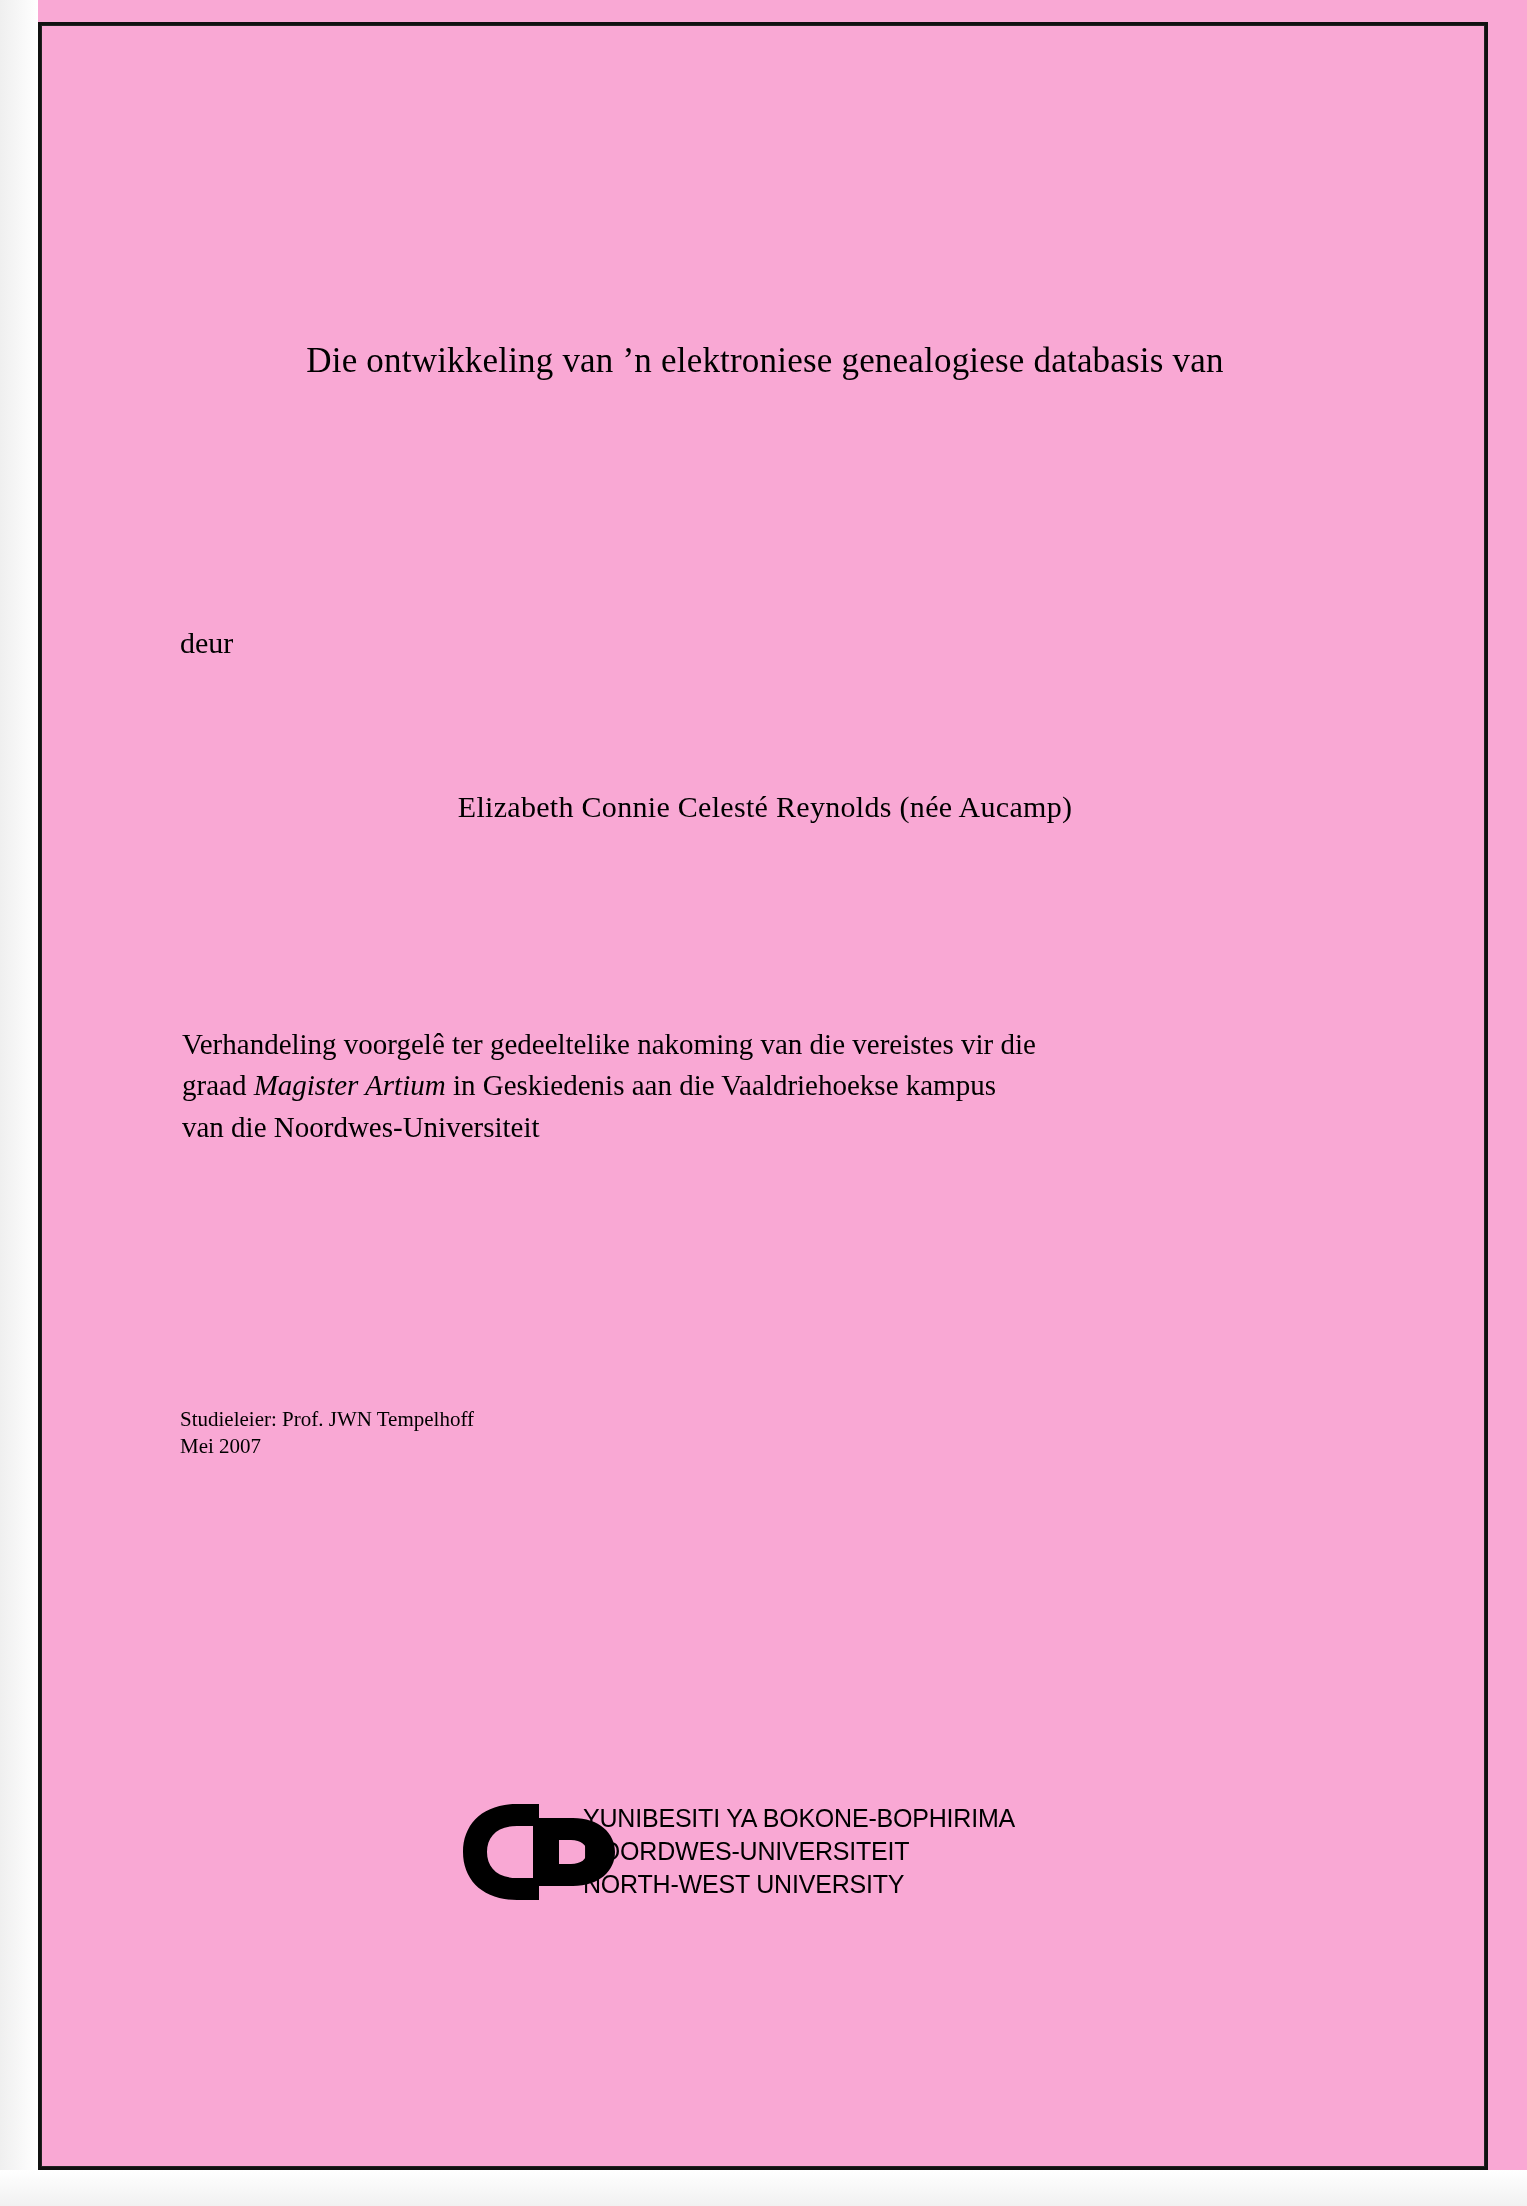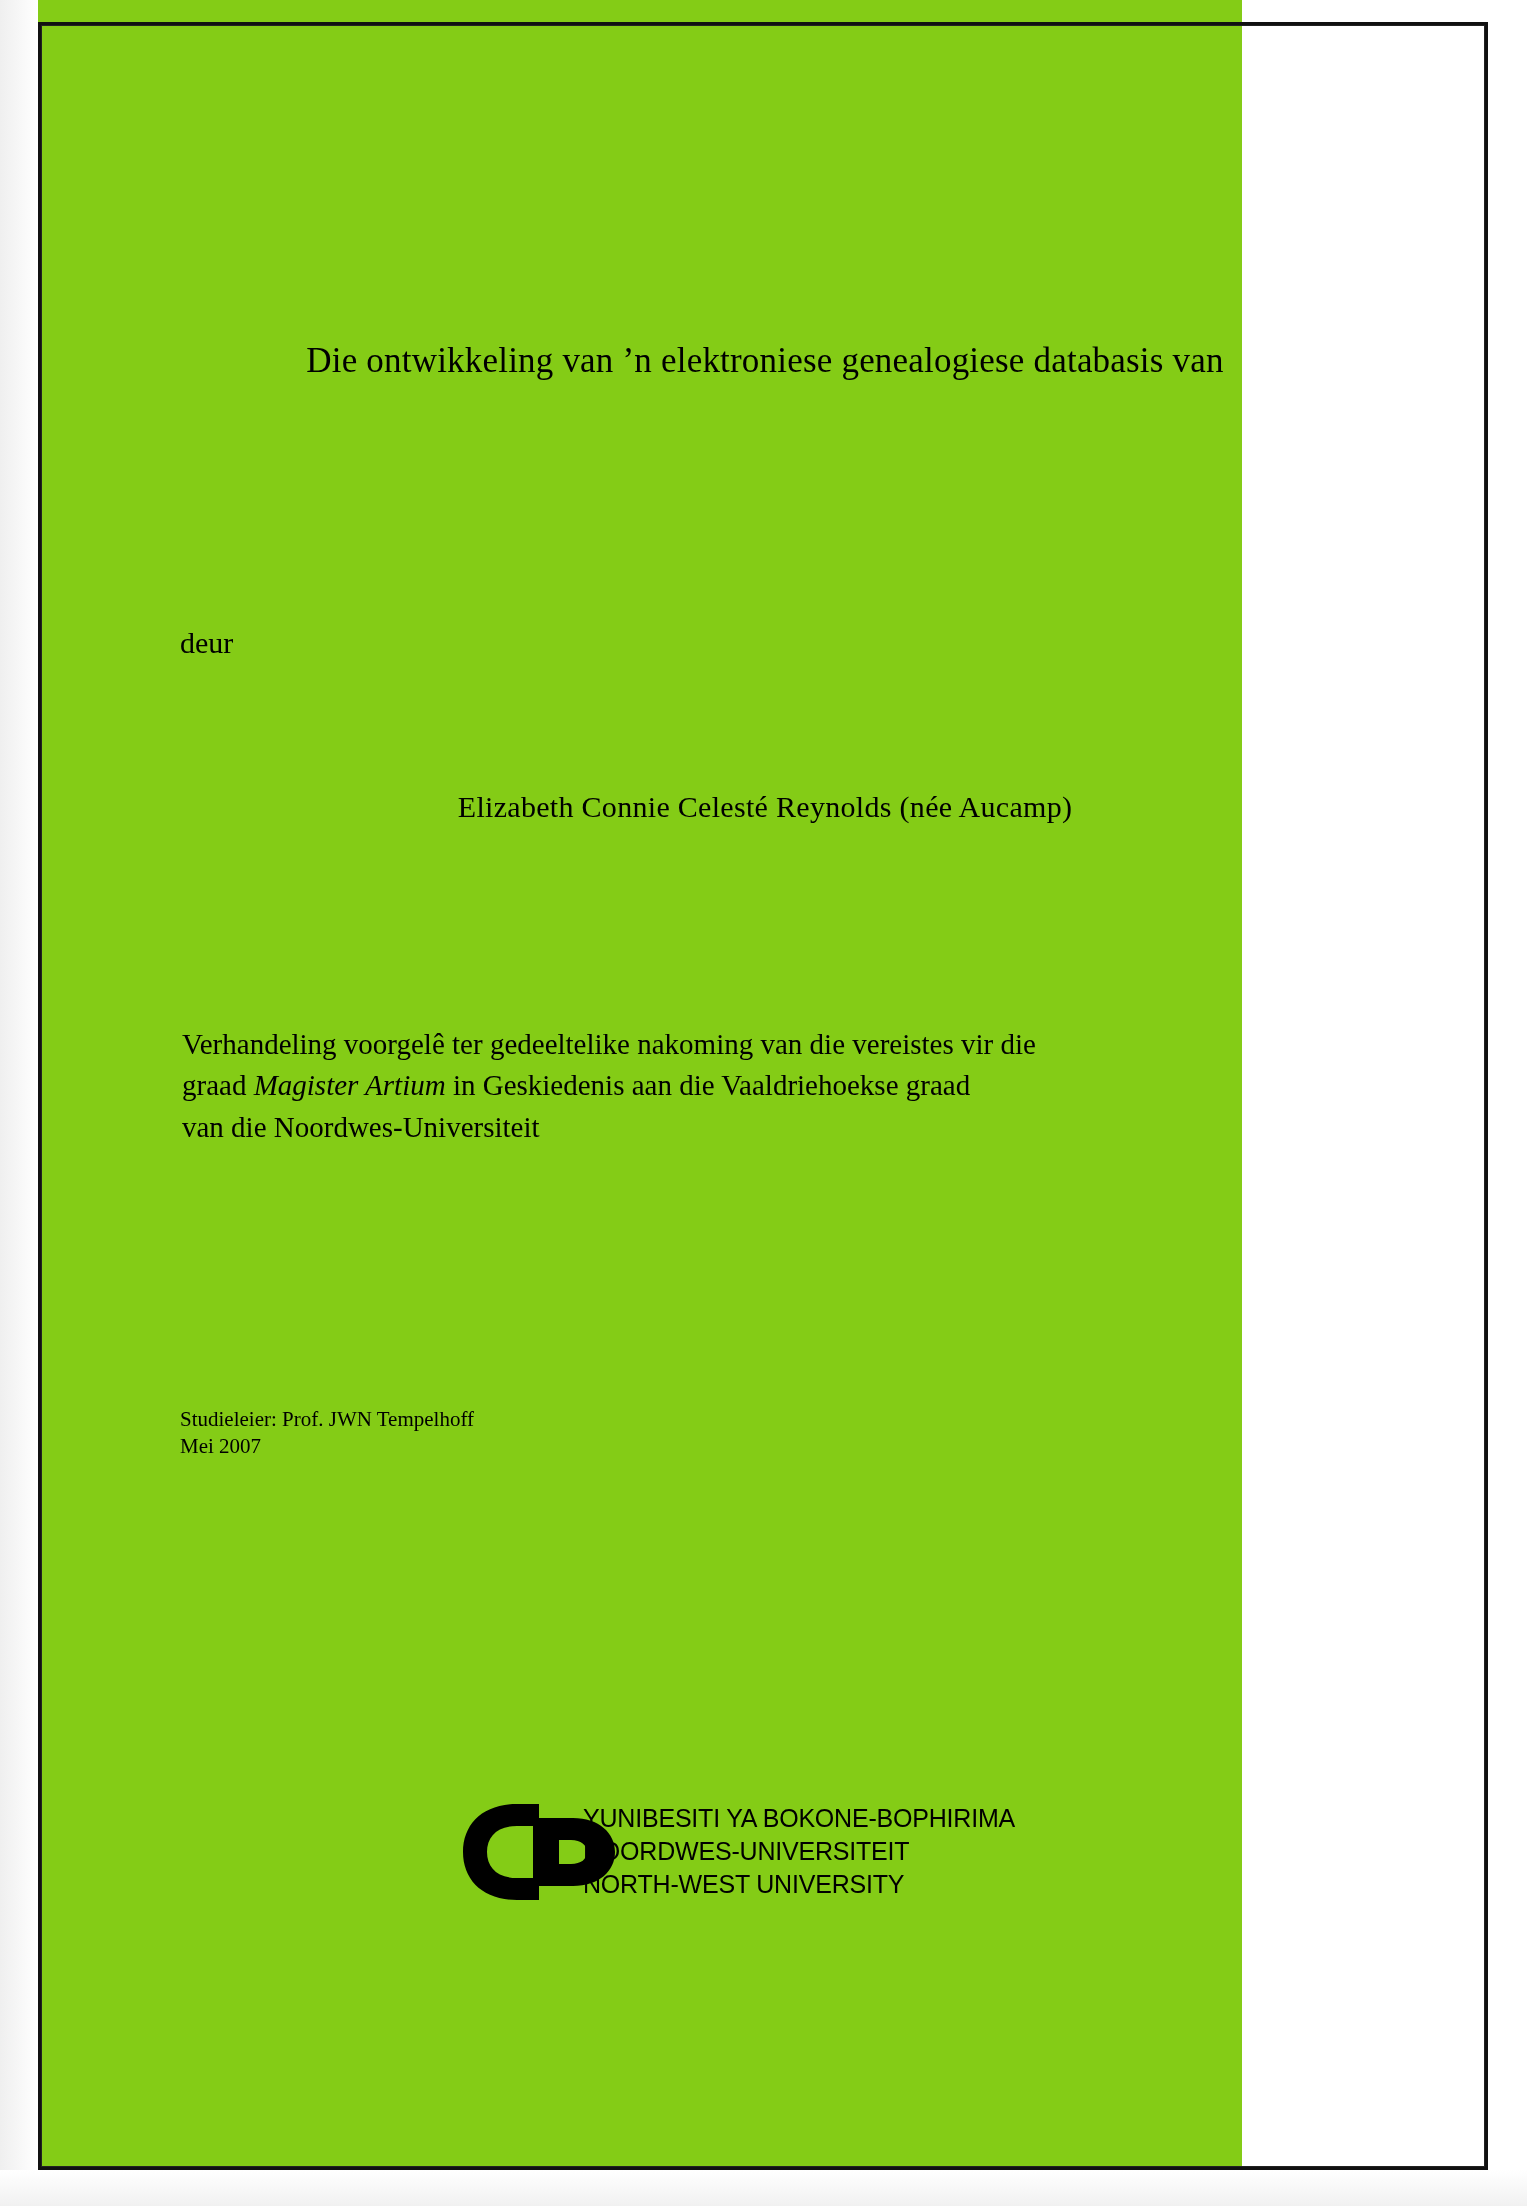--- a/index.html
+++ b/index.html
@@ -13,23 +13,23 @@
     font-family: "Liberation Serif", serif;
     color: #000000;
     position: relative;
     overflow: hidden;
   }
 
   
   .scan {
     position: absolute;
     left: 0; top: 0;
-    width: 1242px;
+    width: 1527px;
     height: 2206px;
-    background: #84cc16;
+    background: #f9a8d4;
   }
 
   
   .page-border {
     position: absolute;
     left: 38px;
     top: 22px;
     width: 1450px;
     height: 2148px;
     border: 3px solid #111111;
@@ -156,21 +156,21 @@
     <div class="title">
       <div>Die ontwikkeling van ’n elektroniese genealogiese databasis van</div>
     </div>
 
     <div class="byline-label">deur</div>
 
     <div class="author">Elizabeth Connie Celesté Reynolds (née Aucamp)</div>
 
     <div class="abstract">
       <div>Verhandeling voorgelê ter gedeeltelike nakoming van die vereistes vir die</div>
-      <div class="line2"><span>graad </span><em>Magister Artium</em><span> in Geskiedenis aan die Vaaldriehoekse graad</span></div>
+      <div class="line2"><span>graad </span><em>Magister Artium</em><span> in Geskiedenis aan die Vaaldriehoekse kampus</span></div>
       <div class="line3">van die Noordwes-Universiteit</div>
     </div>
 
     <div class="supervisor-block">
       <div>Studieleier: Prof. JWN Tempelhoff</div>
       <div>Mei 2007</div>
     </div>
 
   </div>
 

